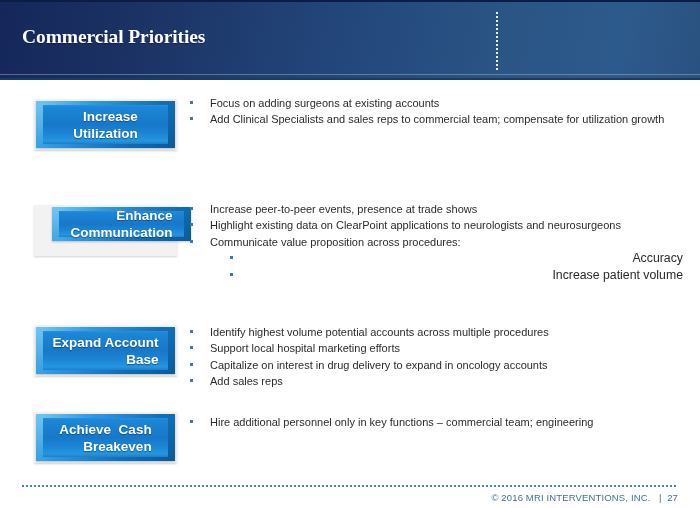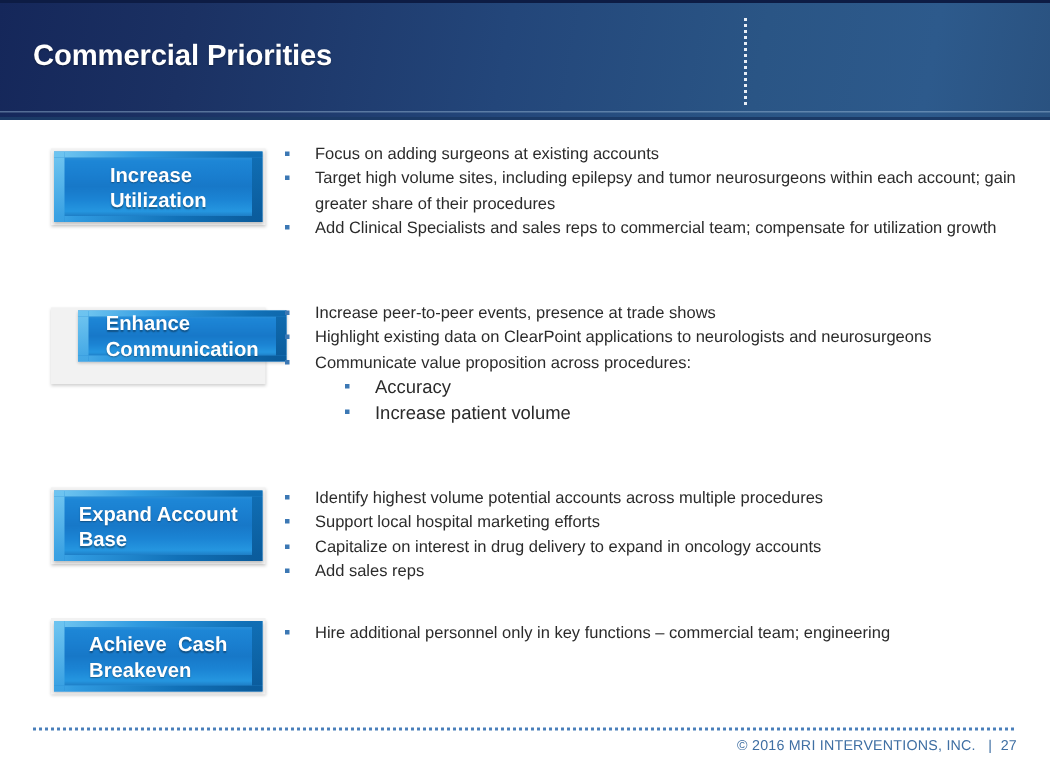--- a/index.html
+++ b/index.html
@@ -48,20 +48,21 @@
   #slide-title {
     position: absolute;
     left: 22px;
     top: 26px;
     font-size: 19.5px;
     font-weight: bold;
     color: #ffffff;
     letter-spacing: -0.1px;
     white-space: nowrap;
     text-shadow: 0 1px 1px rgba(0,0,0,0.35);
+    font-family: Liberation Serif, serif;
   }
   #header-dotline {
     position: absolute;
     left: 496px;
     top: 12px;
     width: 2px;
     height: 58px;
     background-image: linear-gradient(to bottom, #e8eef6 0px, #e8eef6 2px, transparent 2px, transparent 4px);
     background-size: 2px 4px;
     background-repeat: repeat-y;
@@ -96,21 +97,21 @@
         #1e7ec6 100%);
     box-sizing: border-box;
     border-left: 7px solid;
     border-right: 7px solid;
     border-top: 4px solid;
     border-bottom: 4px solid;
     border-image: linear-gradient(135deg, #6ec4f0 0%, #2f9ae0 30%, #1171b8 70%, #0b5c9c 100%) 1;
     display: flex;
     align-items: center;
     justify-content: center;
-    text-align: left;
+    text-align: right;
     box-shadow: 0 1px 2px rgba(0,0,0,0.22);
   }
   .pill-outer {
     position: absolute;
     left: 34px;
     width: 143px;
     background: #f2f2f2;
     box-shadow: 0 1px 2px rgba(0,0,0,0.18);
   }
   .pill-label {
@@ -141,20 +142,21 @@
     position: absolute;
     left: 2px;
     top: 6px;
     width: 3px;
     height: 3px;
     background: #3c78b4;
   }
   .bullet.sub {
     padding-left: 62px;
     font-size: 12.3px;
+    text-align: right;
   }
   .bullet.sub::before {
     left: 42px;
   }
 
   
   #footer-dotline {
     position: absolute;
     left: 22px;
     top: 485px;
@@ -191,21 +193,20 @@
   </div>
 
   <div class="row" style="top:0">
     <div class="pill-outer" style="top:99px;height:51px;"></div>
     <div class="pill" style="top:101px;height:47px;">
       <span class="pill-label">Increase
 Utilization</span>
     </div>
     <div class="bullets" style="top:95px;">
       <div class="bullet">Focus on adding surgeons at existing accounts</div>
-      <div class="bullet">Target high volume sites, including epilepsy and tumor neurosurgeons within each account;  gain greater share of their procedures</div>
       <div class="bullet">Add Clinical Specialists and sales reps to commercial team; compensate for utilization growth</div>
     </div>
   </div>
 
   <div class="row" style="top:0">
     <div class="pill-outer" style="top:205px;height:51px;"></div>
     <div class="pill" style="top:207px;height:34px;margin-left:16px;">
       <span class="pill-label">Enhance
 Communication</span>
     </div>

